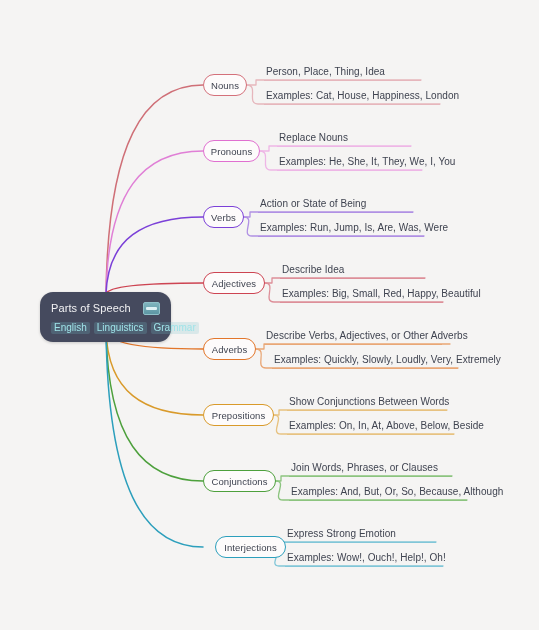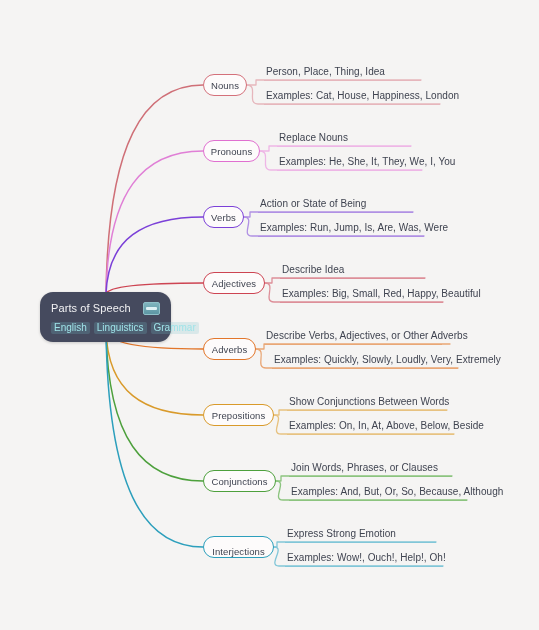--- a/index.html
+++ b/index.html
@@ -262,21 +262,21 @@
         <div class="sub-item" style="left: 289px; top: 462px; width: 163px;">
           <span class="sub-text">Join Words, Phrases, or Clauses</span>
           <span class="sub-rule" style="background: rgb(140, 196, 127);"></span>
         </div>
         <div class="sub-item" style="left: 289px; top: 486px; width: 178px;">
           <span class="sub-text">Examples: And, But, Or, So, Because, Although</span>
           <span class="sub-rule" style="background: rgb(140, 196, 127);"></span>
         </div>
       </div>
       <div class="branch">
-        <div class="branch-pill" style="left: 203px; top: 536px; width: 71px; border-color: rgb(44, 159, 188); align-items: flex-end;">
+        <div class="branch-pill" style="left: 215px; top: 536px; width: 71px; border-color: rgb(44, 159, 188);">
           <span class="branch-label">Interjections</span>
         </div>
         <div class="sub-item" style="left: 285px; top: 528px; width: 151px;">
           <span class="sub-text">Express Strong Emotion</span>
           <span class="sub-rule" style="background: rgb(129, 198, 216);"></span>
         </div>
         <div class="sub-item" style="left: 285px; top: 552px; width: 158px;">
           <span class="sub-text">Examples: Wow!, Ouch!, Help!, Oh!</span>
           <span class="sub-rule" style="background: rgb(129, 198, 216);"></span>
         </div>

